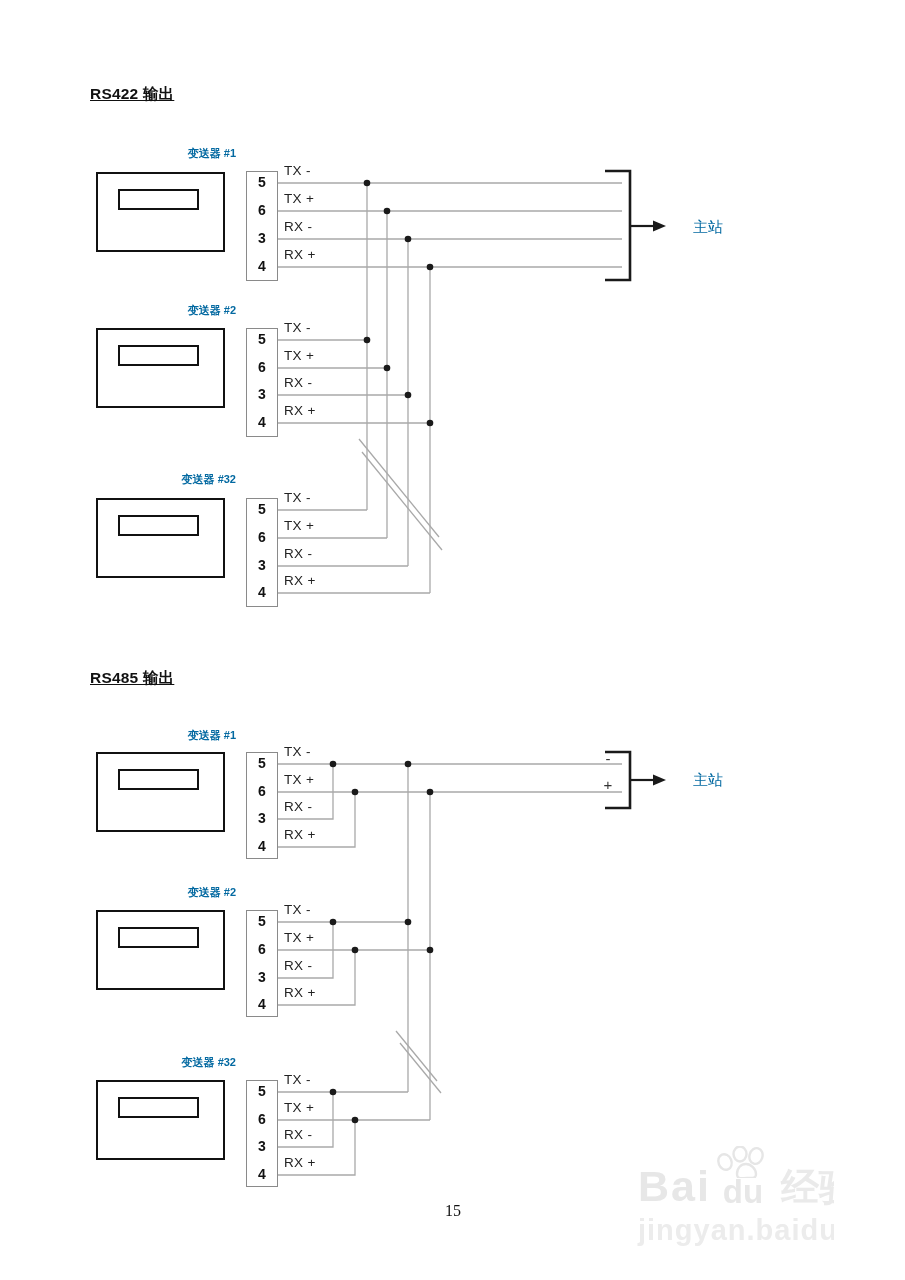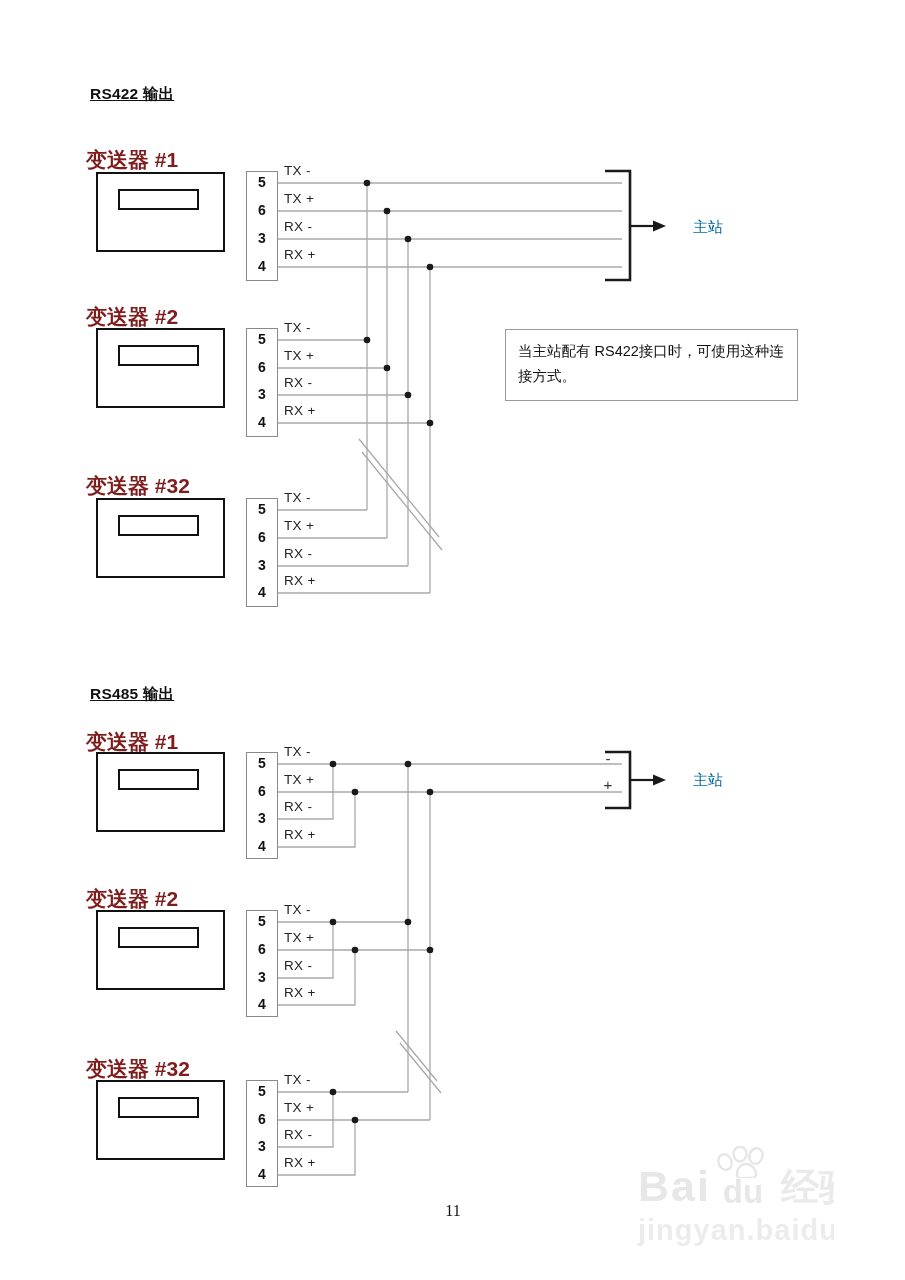--- a/index.html
+++ b/index.html
@@ -1,20 +1,20 @@
 <!DOCTYPE html>
 <html><head>
 <meta charset="utf-8">
 <style>
   html,body{margin:0;padding:0;background:#fff;}
   .page{position:relative;width:834px;height:1280px;background:#ffffff;overflow:hidden;
         font-family:"Liberation Sans","DejaVu Sans",sans-serif;border-radius:25px;}
   .abs{position:absolute;}
   .title{font-weight:bold;font-size:15.5px;color:#111;text-decoration:underline;letter-spacing:.2px;}
-  .tx-label{width:150px;text-align:left;font-weight:bold;font-size:21px;color:#7f1d1d;}
+  .tx-label{width:150px;text-align:right;font-weight:bold;font-size:11px;color:#0369a1;}
   .tx-box{width:129px;height:80px;border:2.5px solid #111;box-sizing:border-box;background:#fff;}
   .tx-inner{position:absolute;left:20px;top:15px;width:81px;height:21px;border:2px solid #111;box-sizing:border-box;}
   .tblock{width:32px;border:1.3px solid #8a8a8a;box-sizing:border-box;background:#fff;}
   .pin{left:246px;width:32px;text-align:center;font-weight:bold;font-size:14px;color:#111;}
   .sig{left:284px;font-size:13.5px;color:#222;letter-spacing:.3px;white-space:nowrap;}
   .master{font-size:15px;color:#0369a1;}
   .pol{width:14px;text-align:center;font-size:15px;color:#333;}
   .note{width:293px;height:72px;border:1.2px solid #999;box-sizing:border-box;
         padding:9px 12px;font-size:14.5px;line-height:25px;color:#111;}
   .pagenum{left:398px;top:1202px;width:110px;text-align:center;
@@ -123,23 +123,22 @@
   <div class="abs pin" style="top:501px">5</div>
   <div class="abs pin" style="top:529px">6</div>
   <div class="abs pin" style="top:557px">3</div>
   <div class="abs pin" style="top:584px">4</div>
   <div class="abs sig" style="top:490px">TX -</div>
   <div class="abs sig" style="top:518px">TX +</div>
   <div class="abs sig" style="top:546px">RX -</div>
   <div class="abs sig" style="top:573px">RX +</div>
 
   <div class="abs master" style="left:693px;top:218px">主站</div>
-  <div class="abs note" style="left:505px;top:329px">当主站配有 RS422接口时，可使用这种连接方式。</div>
-
-  <div class="abs title" style="left:90px;top:684px">RS485 输出</div>
+
+  <div class="abs title" style="left:90px;top:668px">RS485 输出</div>
 
   <div class="abs tx-label" style="left:86px;top:728px">变送器 #1</div>
   <div class="abs tx-box" style="left:96px;top:752px">
       <div class="tx-inner"></div>
     </div>
   <div class="abs tblock" style="left:246px;top:752px;height:107px"></div>
   <div class="abs pin" style="top:755px">5</div>
   <div class="abs pin" style="top:783px">6</div>
   <div class="abs pin" style="top:810px">3</div>
   <div class="abs pin" style="top:838px">4</div>
@@ -173,21 +172,21 @@
   <div class="abs pin" style="top:1166px">4</div>
   <div class="abs sig" style="top:1072px">TX -</div>
   <div class="abs sig" style="top:1100px">TX +</div>
   <div class="abs sig" style="top:1127px">RX -</div>
   <div class="abs sig" style="top:1155px">RX +</div>
 
   <div class="abs pol" style="left:601px;top:750px">-</div>
   <div class="abs pol" style="left:601px;top:776px">+</div>
   <div class="abs master" style="left:693px;top:771px">主站</div>
 
-  <div class="abs pagenum">11</div>
+  <div class="abs pagenum">15</div>
 
   <div class="abs wm" style="left:638px;top:1146px">
     <div class="wm-logo">
       <span class="wm-bai">Bai</span>
       <span class="wm-du-wrap">
         <svg width="56" height="32" viewBox="0 0 56 32">
           <g fill="#ffffff" stroke="#e6e6e6" stroke-width="2.4">
             <ellipse cx="10" cy="16" rx="6.5" ry="8" transform="rotate(-22 10 16)"></ellipse>
             <ellipse cx="25" cy="8" rx="6.5" ry="7.5"></ellipse>
             <ellipse cx="41" cy="10" rx="6.5" ry="8" transform="rotate(16 41 10)"></ellipse>

